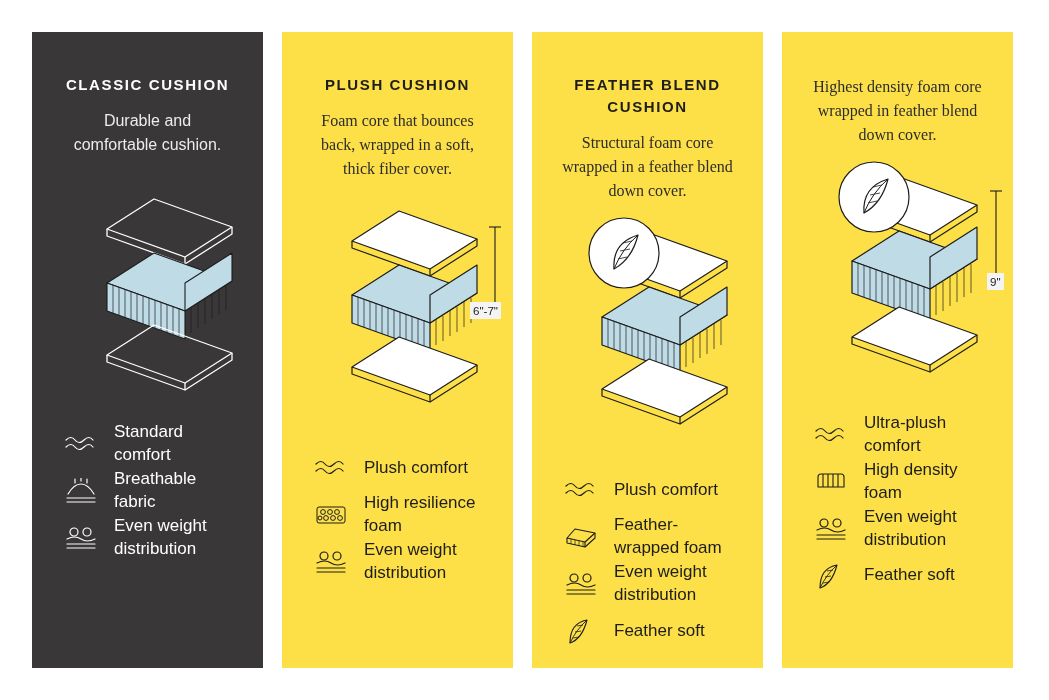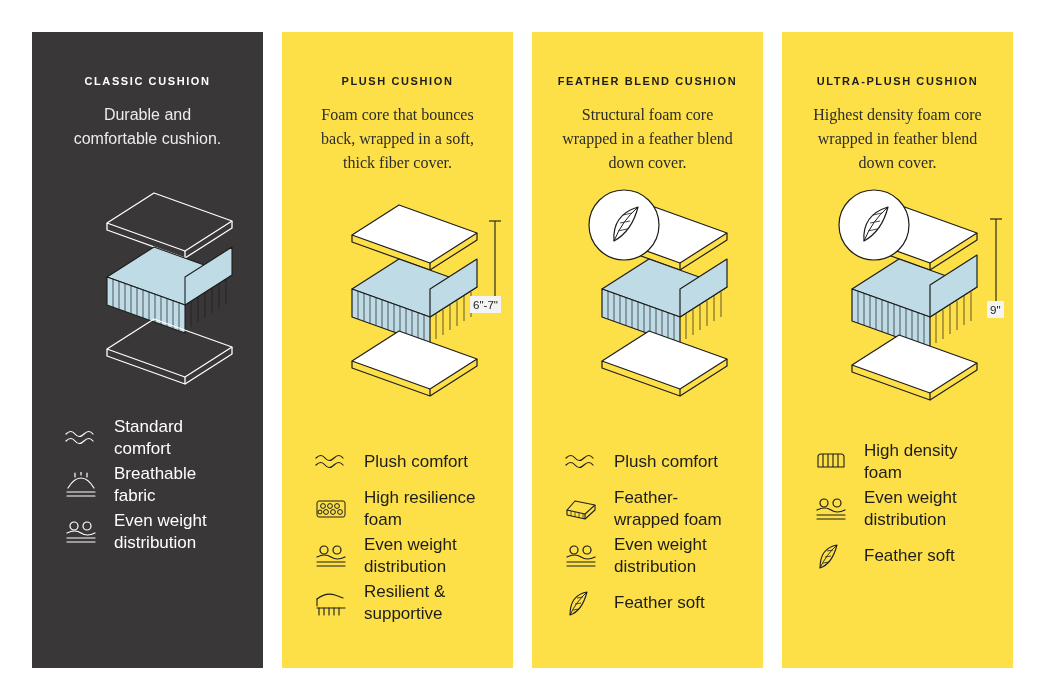--- a/index.html
+++ b/index.html
@@ -34,21 +34,21 @@
   }
   .card.dark {
     background: #393737;
     color: #ffffff;
   }
   .card.light {
     background: #fde047;
     color: #1d1d1d;
   }
   .card-title {
-    font-size: 11px;
+    font-size: 15px;
     font-weight: bold;
     letter-spacing: 1.6px;
     text-align: center;
     line-height: 1.45;
     margin: 12px 0 0 0;
     text-transform: uppercase;
   }
   .card-desc {
     font-size: 16px;
     line-height: 1.5;
@@ -268,31 +268,20 @@
           <svg width="36" height="26" viewBox="0 0 36 26" fill="none" stroke="#1d1d1d" stroke-width="1.2" stroke-linecap="round">
             <circle cx="11" cy="7" r="4"></circle>
             <circle cx="24" cy="7" r="4"></circle>
             <path d="M4 14 q8 -4 14 0 t14 0"></path>
             <path d="M4 19 h28"></path>
             <path d="M4 23 h28"></path>
           </svg>
         </span>
         <span class="feature-label">Even weight distribution</span>
       </div>
-      <div class="feature">
-        <span class="feature-icon">
-          <svg width="36" height="28" viewBox="0 0 36 28" fill="none" stroke="#1d1d1d" stroke-width="1.1" stroke-linecap="round">
-            <path d="M4 10 q9 -7 18 -4 l8 3"></path>
-            <path d="M4 10 v7"></path>
-            <path d="M6 26 v-7 M11 26 v-7 M16 26 v-7 M21 26 v-7 M26 26 v-7"></path>
-            <path d="M4 19 h28"></path>
-          </svg>
-        </span>
-        <span class="feature-label">Resilient &amp; supportive</span>
-      </div>
     </div>
   </div>
 
   <div class="card light">
     <div class="card-title">FEATHER BLEND CUSHION</div>
     <div class="card-desc">Structural foam core wrapped in a feather blend down cover.</div>
 
     <div class="art">
       <svg width="231" height="250" viewBox="0 0 231 250" fill="none" stroke="#1d1d1d" stroke-width="1.2" stroke-linejoin="round">
         <g>
@@ -384,21 +373,20 @@
             <path d="M23 3 q-11 10 -17 23" stroke-width="0.9"></path>
             <path d="M19 8 l-6 1 M17 14 l-6 1 M15 20 l-6 1" stroke-width="0.8"></path>
           </svg>
         </span>
         <span class="feature-label">Feather soft</span>
       </div>
     </div>
   </div>
 
   <div class="card light">
-    <div class="card-title">ULTRA-PLUSH CUSHION</div>
     <div class="card-desc">Highest density foam core wrapped in feather blend down cover.</div>
 
     <div class="art">
       <svg width="231" height="250" viewBox="0 0 231 250" fill="none" stroke="#1d1d1d" stroke-width="1.2" stroke-linejoin="round">
         <g>
           <polygon points="95,22 173,50 126,80 48,52" fill="#ffffff"></polygon>
           <polyline points="48,52 48,59 126,87 126,80"></polyline>
           <polyline points="126,87 173,57 173,50"></polyline>
         </g>
         <g>
@@ -442,20 +430,29 @@
           <line x1="186" y1="36" x2="198" y2="36"></line>
           <line x1="186" y1="132" x2="198" y2="132"></line>
         </g>
       </svg>
       <div style="position:absolute; left:183px; top:118px; font-size:11.6px; color:#1d1d1d; background:#f4f4f4; padding:2px 3px;">9"</div>
     </div>
 
     <div class="features">
       <div class="feature">
         <span class="feature-icon">
+          <svg width="34" height="20" viewBox="0 0 34 20" fill="none" stroke="#1d1d1d" stroke-width="1.2" stroke-linecap="round">
+            <path d="M2 6 q5 -5 9 0 t9 0 t9 0"></path>
+            <path d="M2 13 q5 -5 9 0 t9 0 t9 0"></path>
+          </svg>
+        </span>
+        <span class="feature-label">Ultra-plush comfort</span>
+      </div>
+      <div class="feature">
+        <span class="feature-icon">
           <svg width="36" height="24" viewBox="0 0 36 24" fill="none" stroke="#1d1d1d" stroke-width="1.1" stroke-linejoin="round">
             <path d="M5 7 q0 -3 3 -3 h20 q3 0 3 3 v10 h-26 z"></path>
             <path d="M10 4 v13 M15 4 v13 M20 4 v13 M25 4 v13"></path>
           </svg>
         </span>
         <span class="feature-label">High density foam</span>
       </div>
       <div class="feature">
         <span class="feature-icon">
           <svg width="36" height="26" viewBox="0 0 36 26" fill="none" stroke="#1d1d1d" stroke-width="1.2" stroke-linecap="round">

